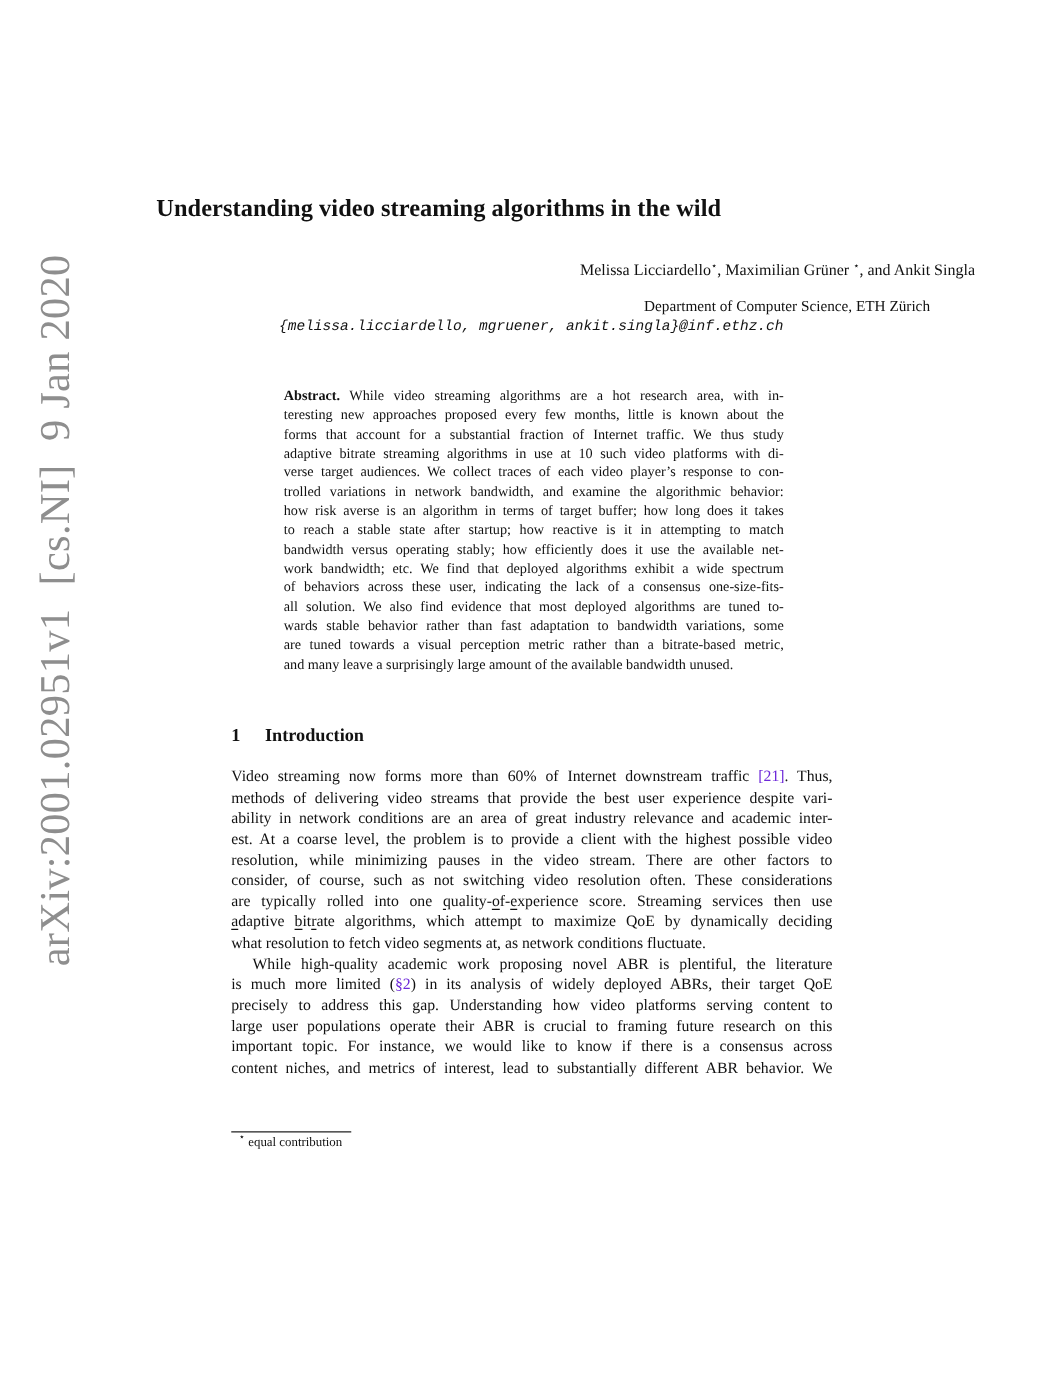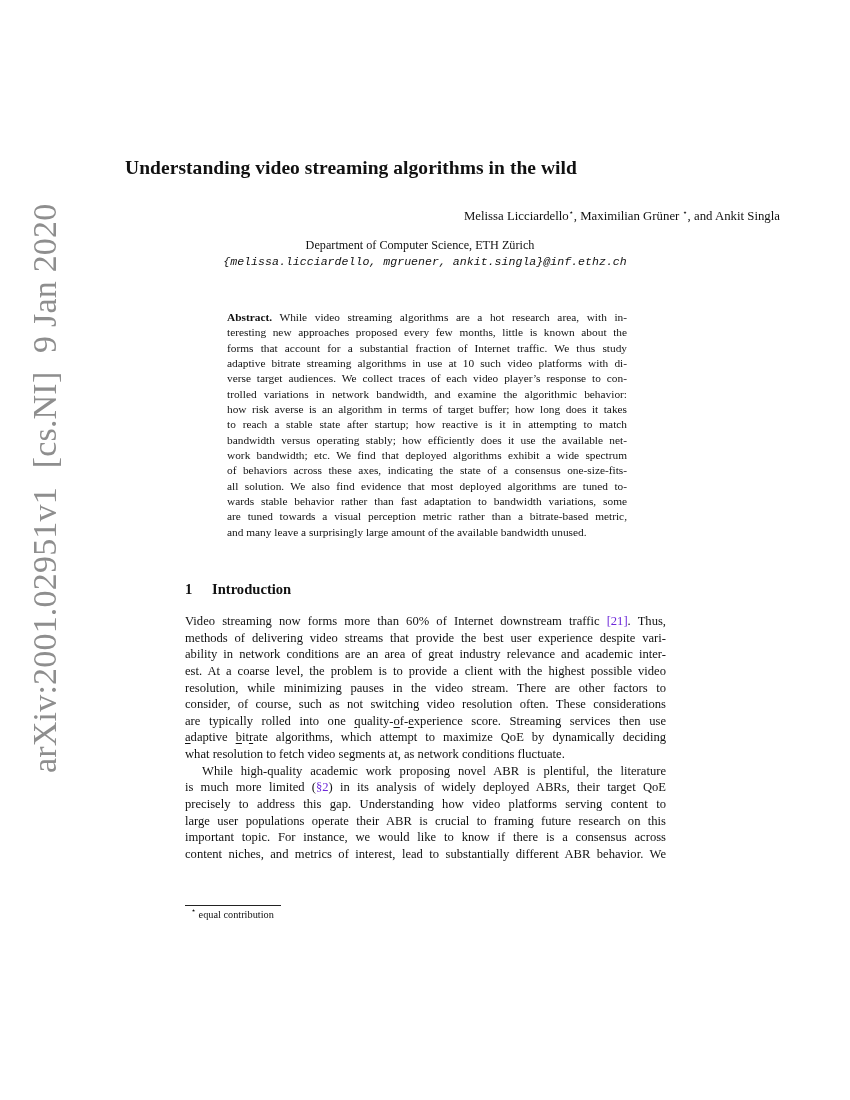--- a/index.html
+++ b/index.html
@@ -1,21 +1,21 @@
 <!DOCTYPE html>
 <html><head>
 <meta charset="utf-8">
 <style>
   html, body { margin: 0; padding: 0; background: #ffffff; }
   body { width: 850px; height: 1100px; position: relative; overflow: hidden;
          font-family: "Liberation Serif", "DejaVu Serif", serif; color: #111; }
   .abs { position: absolute; }
   .title { left: 0; width: 702px; top: 157px; text-align: center; font-weight: bold; font-size: 19.5px; letter-spacing: 0.05px; }
   .authors { left: 0; width: 780px; top: 209px; text-align: right; font-size: 12.8px; }
-  .affil { left: 0; width: 744px; top: 238px; text-align: center; font-size: 12.2px; margin-left: 48px; }
+  .affil { left: 0; width: 744px; top: 238px; text-align: right; font-size: 12.2px; }
   .email { left: 0; width: 850px; top: 255px; text-align: center; font-size: 11.6px; font-family: "Liberation Mono", "DejaVu Sans Mono", monospace; font-style: italic; }
   sup { font-size: 8px; vertical-align: 5px; line-height: 0; }
   .abstract { left: 227px; width: 400px; top: 310px; font-size: 11.35px; }
   .line { display: block; white-space: nowrap; text-align: justify; text-align-last: justify; height: 15.33px; line-height: 15.33px; }
   .line.last { text-align-last: left; }
   .abstract .lead { font-weight: bold; }
   .sec { left: 185px; top: 581px; font-size: 14.6px; font-weight: bold; white-space: nowrap; }
   .sec .num { display: inline-block; width: 27px; }
   .body { left: 185px; width: 481px; top: 613px; font-size: 12.6px; }
   .body .line { height: 16.65px; line-height: 16.65px; }
@@ -51,21 +51,21 @@
   <span class="line"><span class="lead">Abstract.</span><span> While video streaming algorithms are a hot research area, with in-</span></span>
   <span class="line">teresting new approaches proposed every few months, little is known about the</span>
   <span class="line">forms that account for a substantial fraction of Internet traffic. We thus study</span>
   <span class="line">adaptive bitrate streaming algorithms in use at 10 such video platforms with di-</span>
   <span class="line">verse target audiences. We collect traces of each video player’s response to con-</span>
   <span class="line">trolled variations in network bandwidth, and examine the algorithmic behavior:</span>
   <span class="line">how risk averse is an algorithm in terms of target buffer; how long does it takes</span>
   <span class="line">to reach a stable state after startup; how reactive is it in attempting to match</span>
   <span class="line">bandwidth versus operating stably; how efficiently does it use the available net-</span>
   <span class="line">work bandwidth; etc. We find that deployed algorithms exhibit a wide spectrum</span>
-  <span class="line">of behaviors across these axes, indicating the state of a consensus one-size-fits-</span>
+  <span class="line">of behaviors across these user, indicating the lack of a consensus one-size-fits-</span>
   <span class="line">all solution. We also find evidence that most deployed algorithms are tuned to-</span>
   <span class="line">wards stable behavior rather than fast adaptation to bandwidth variations, some</span>
   <span class="line">are tuned towards a visual perception metric rather than a bitrate-based metric,</span>
   <span class="line last">and many leave a surprisingly large amount of the available bandwidth unused.</span>
 </div>
 
 <div class="abs sec">
   <span class="num">1</span><span>Introduction</span>
 </div>
 

